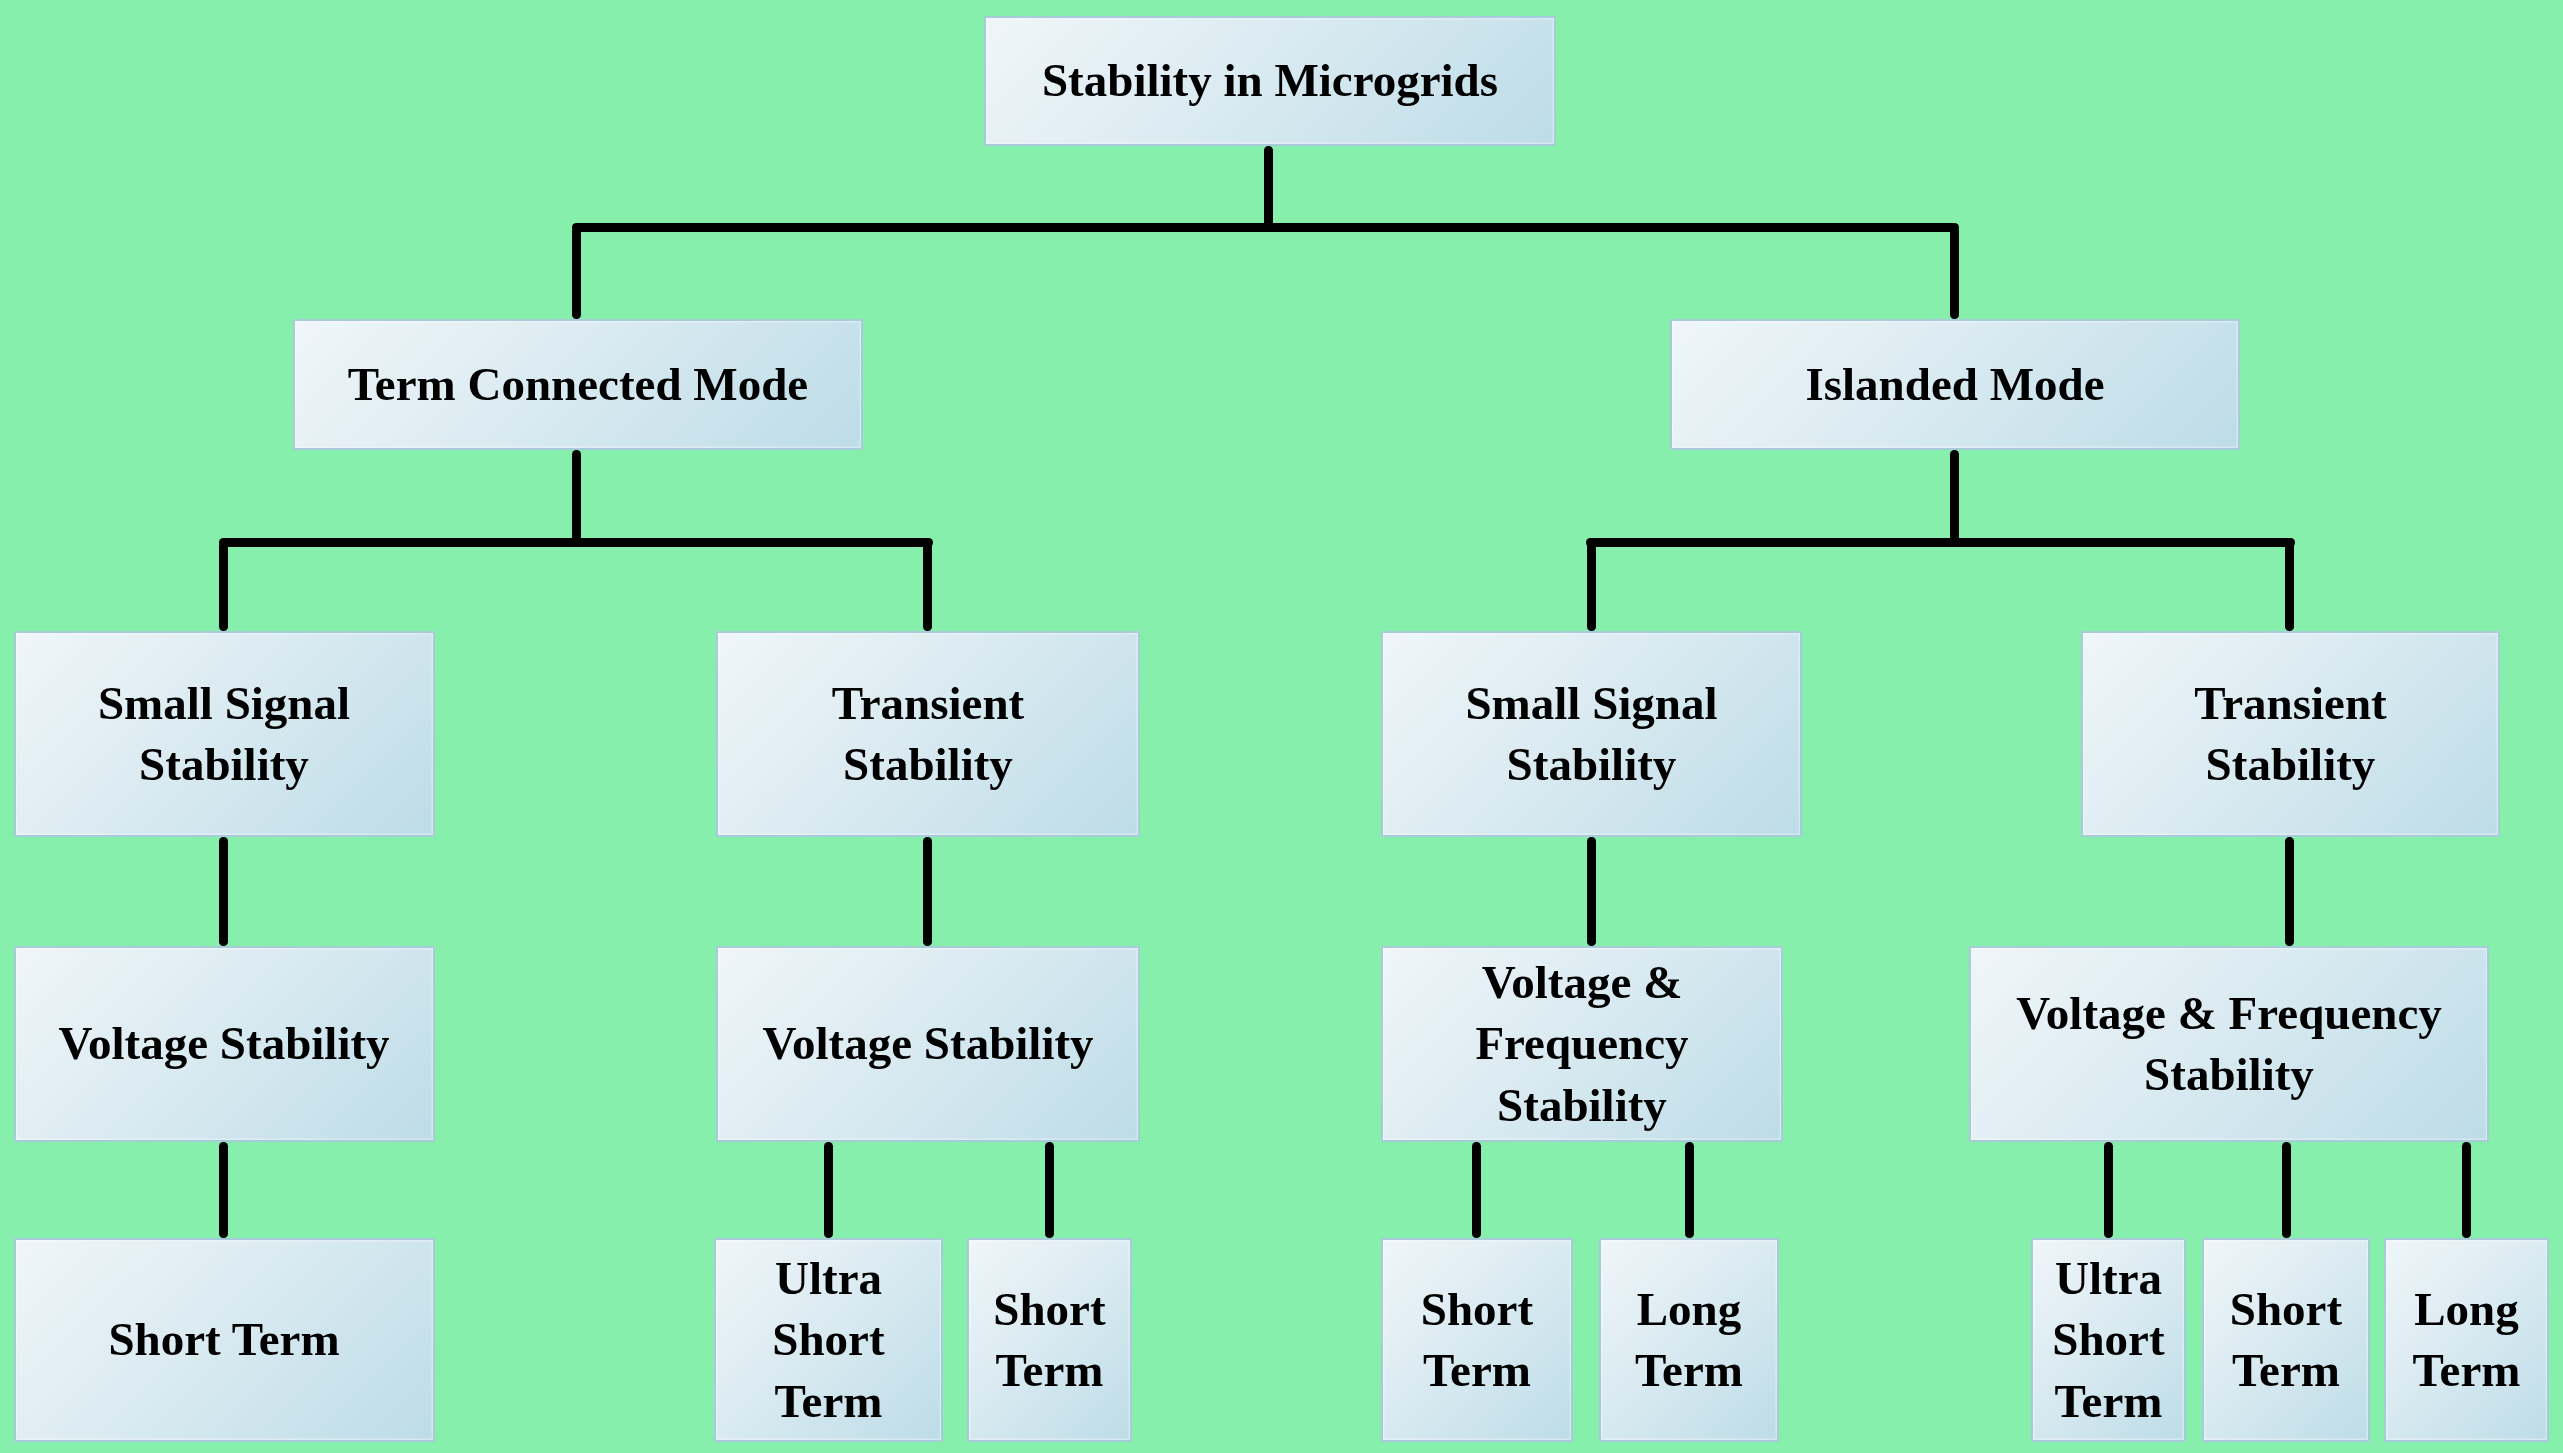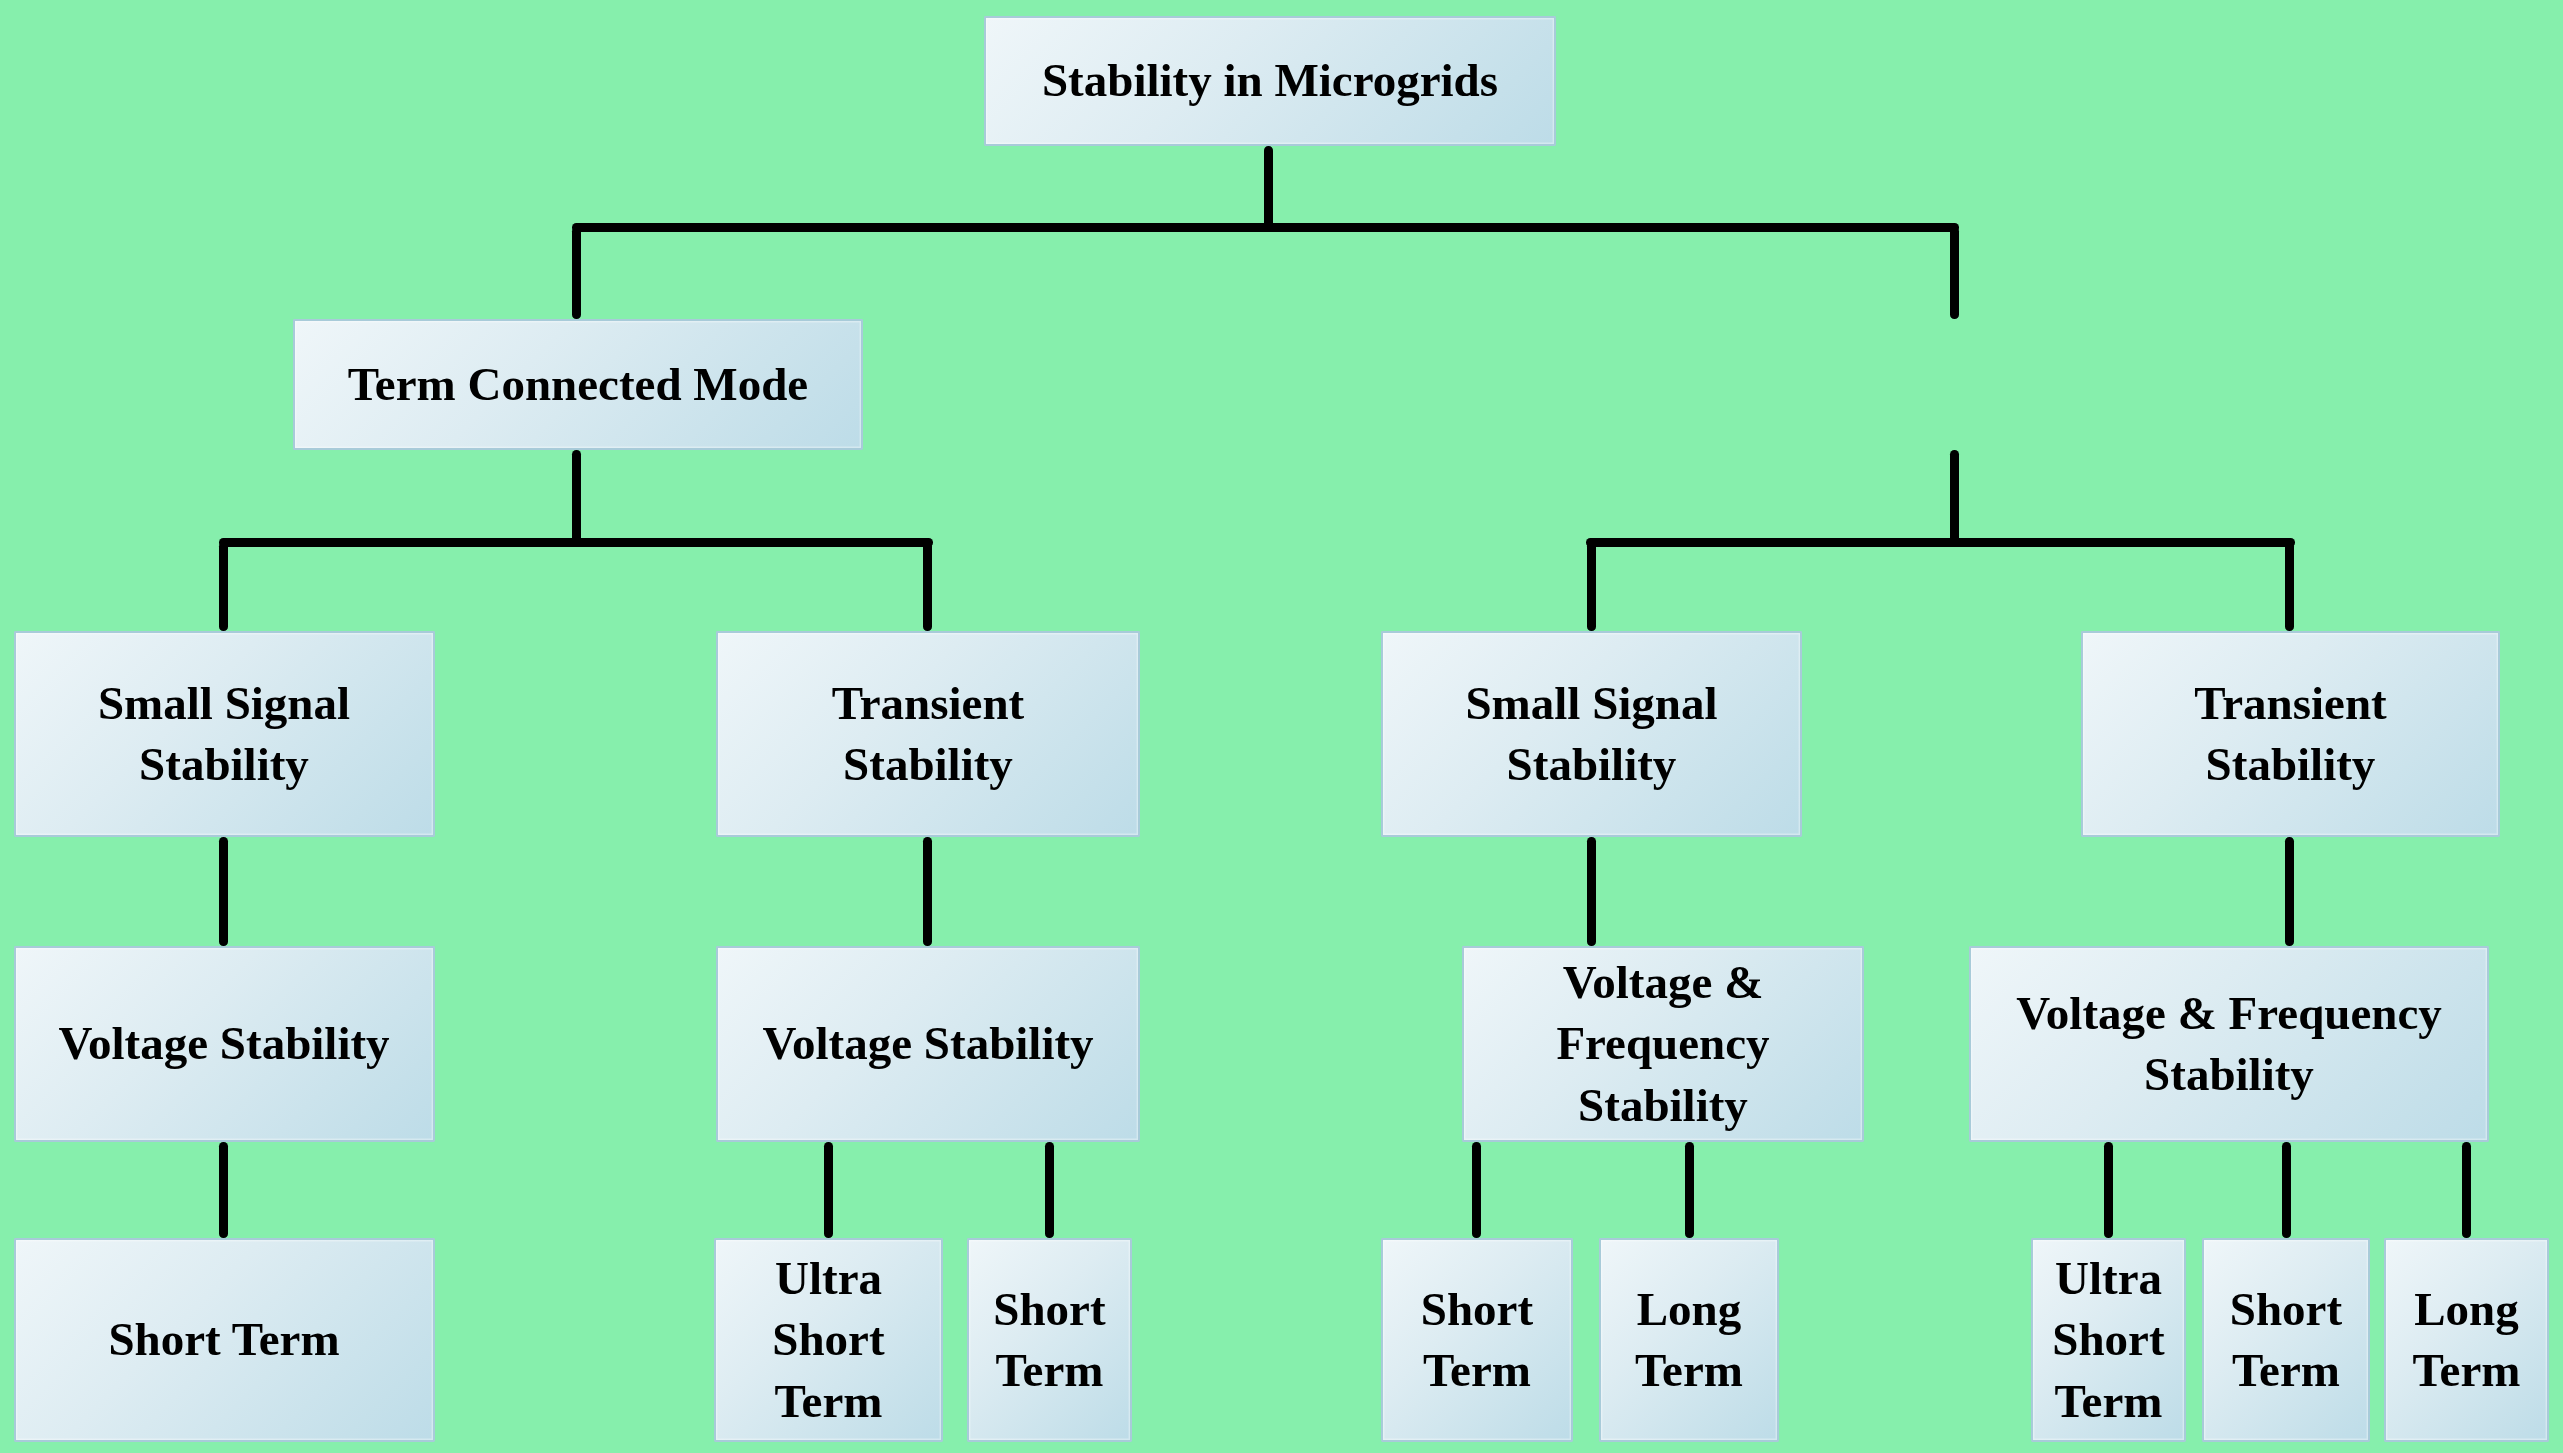--- a/index.html
+++ b/index.html
@@ -52,20 +52,21 @@
 <div id="canvas">
 
   <div class="box" style="left:984px;top:15.6px;width:572px;height:130px">Stability in Microgrids</div>
 
   <div class="vline" style="left:1264px;top:146px;height:82px"></div>
   <div class="hline" style="left:572px;top:223px;width:1387px"></div>
   <div class="vline" style="left:572px;top:227px;height:92px"></div>
   <div class="vline" style="left:1950px;top:227px;height:92px"></div>
 
   <div class="box" style="left:293px;top:319px;width:570px;height:131px">Term Connected Mode</div>
+  <div class="box" style="left:1670px;top:319px;width:570px;height:131px">Islanded Mode</div>
 
   <div class="vline" style="left:572px;top:450px;height:92px"></div>
   <div class="hline" style="left:219px;top:538px;width:714px"></div>
   <div class="vline" style="left:219px;top:542px;height:89px"></div>
   <div class="vline" style="left:923px;top:542px;height:89px"></div>
 
   <div class="vline" style="left:1950px;top:450px;height:92px"></div>
   <div class="hline" style="left:1586px;top:538px;width:709px"></div>
   <div class="vline" style="left:1587px;top:542px;height:89px"></div>
   <div class="vline" style="left:2285px;top:542px;height:89px"></div>
@@ -79,21 +80,21 @@
   <div class="box" style="left:2081px;top:631px;width:419px;height:206px">Transient
 Stability</div>
 
   <div class="vline" style="left:219px;top:837px;height:109px"></div>
   <div class="vline" style="left:923px;top:837px;height:109px"></div>
   <div class="vline" style="left:1587px;top:837px;height:109px"></div>
   <div class="vline" style="left:2285px;top:837px;height:109px"></div>
 
   <div class="box" style="left:13.5px;top:946px;width:421px;height:196px">Voltage Stability</div>
   <div class="box" style="left:716px;top:946px;width:424px;height:196px">Voltage Stability</div>
-  <div class="box" style="left:1462px;top:946px;width:402px;height:196px">Voltage &amp;
+  <div class="box" style="left:1381px;top:946px;width:402px;height:196px">Voltage &amp;
 Frequency
 Stability</div>
   <div class="box" style="left:1969px;top:946px;width:520px;height:196px">Voltage &amp; Frequency
 Stability</div>
 
   <div class="vline" style="left:219px;top:1142px;height:96px"></div>
   <div class="vline" style="left:824px;top:1142px;height:96px"></div>
   <div class="vline" style="left:1045px;top:1142px;height:96px"></div>
   <div class="vline" style="left:1472px;top:1142px;height:96px"></div>
   <div class="vline" style="left:1685px;top:1142px;height:96px"></div>

